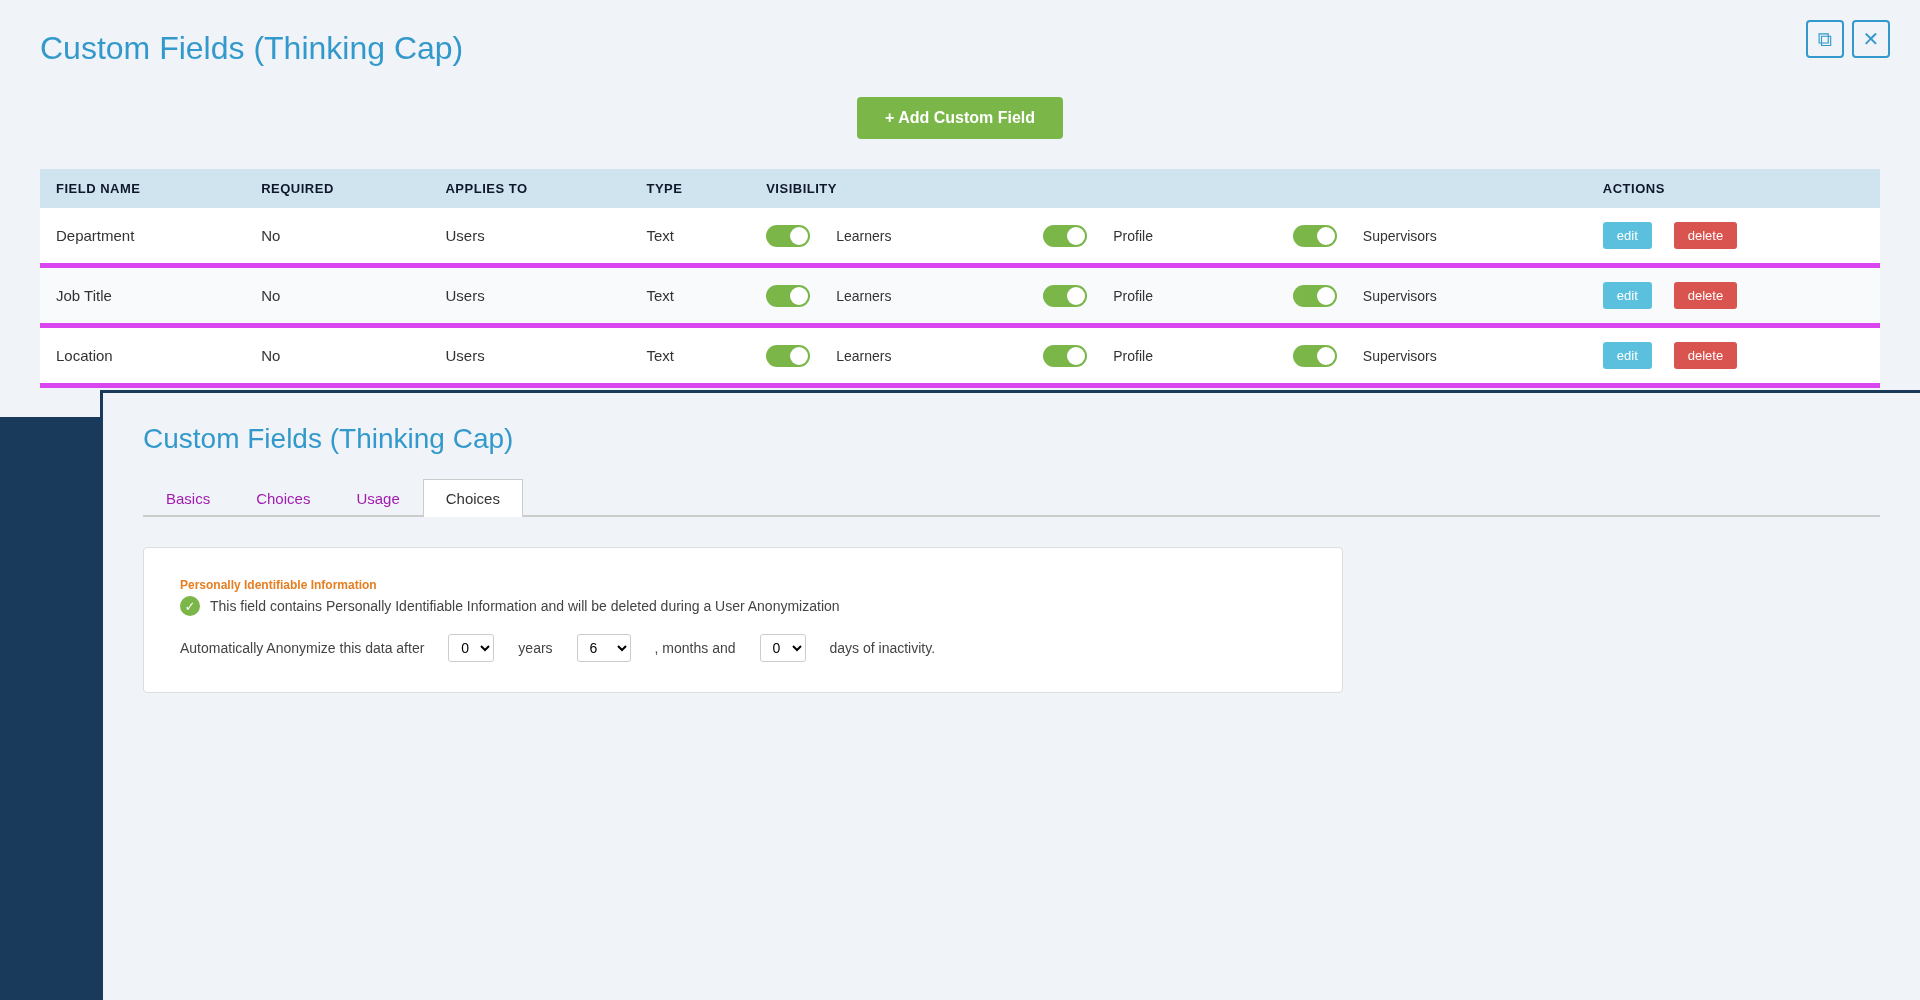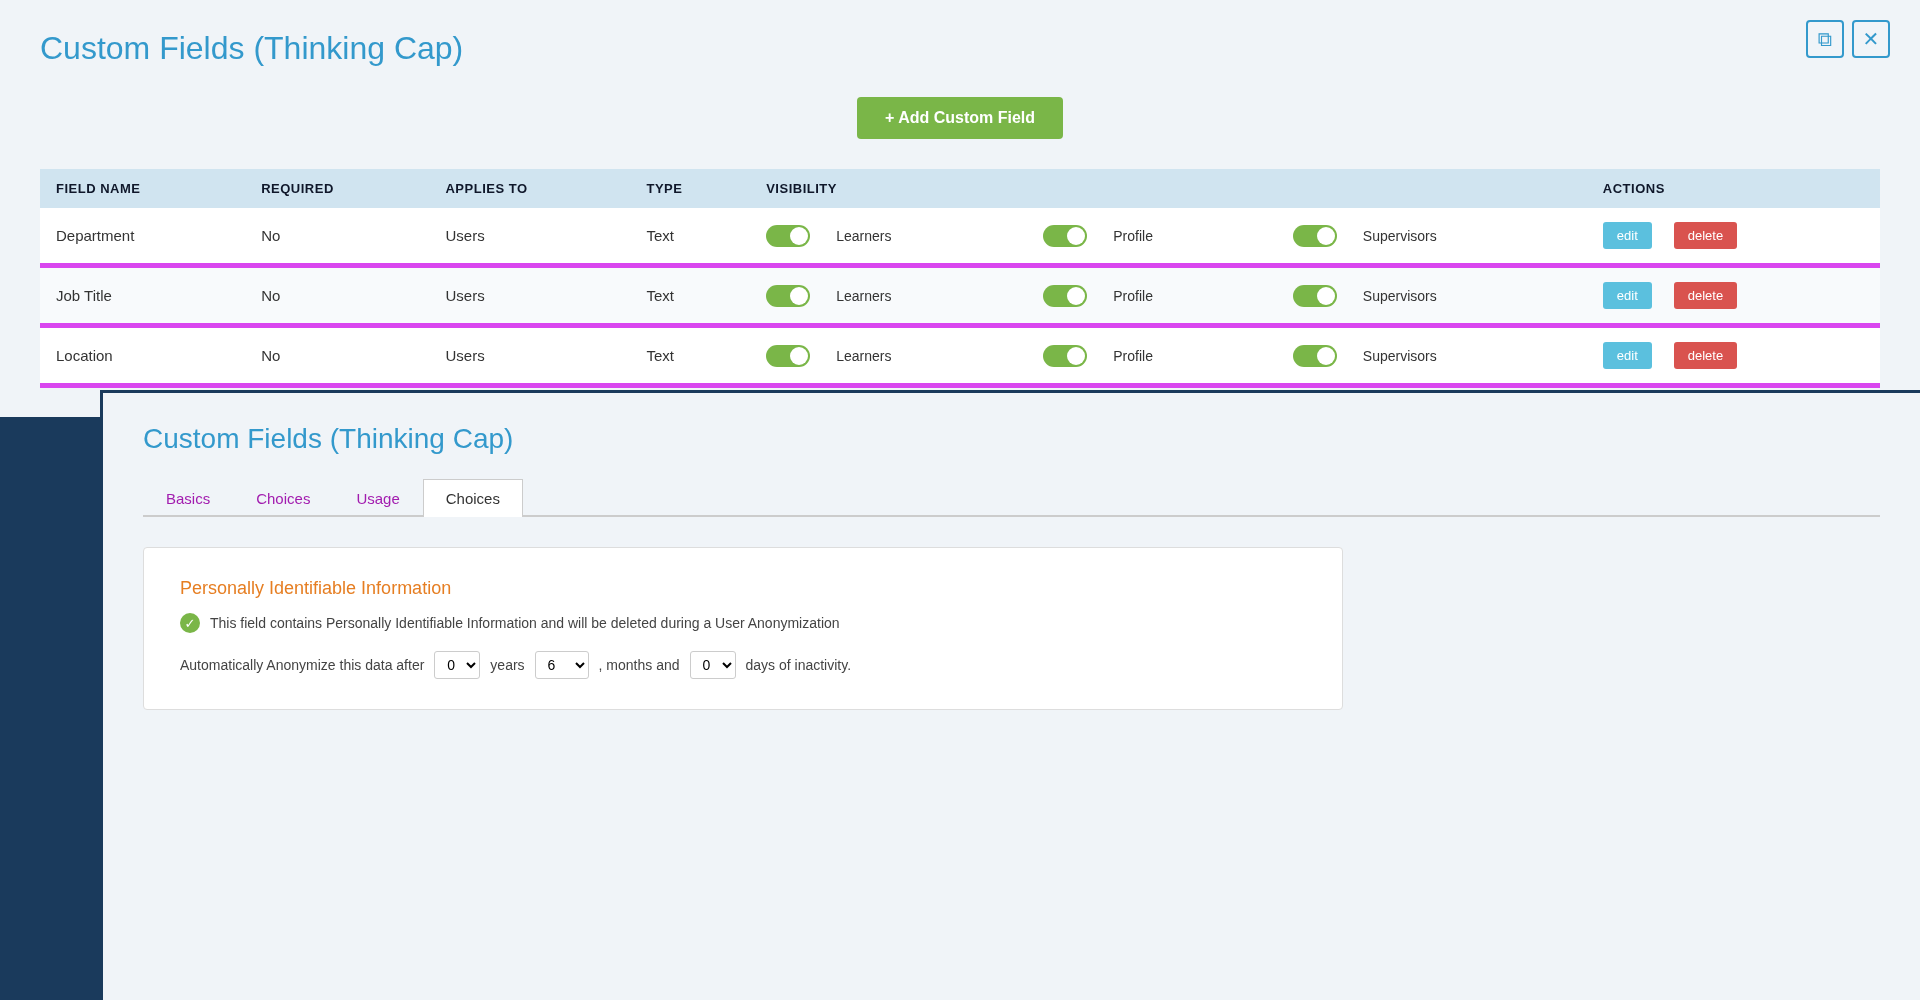--- a/index.html
+++ b/index.html
@@ -204,23 +204,23 @@
     .pii-section {
       background: white;
       border: 1px solid #ddd;
       border-radius: 4px;
       padding: 30px 36px;
       max-width: 1200px;
     }
 
     .pii-title {
       color: #e67e22;
-      font-size: 18px;
-      font-weight: 400;
-      margin-bottom: 14px;
+      font-size: 12px;
+      font-weight: 700;
+      margin-bottom: 4px;
     }
 
     .pii-checkbox-row {
       display: flex;
       align-items: center;
       gap: 10px;
       margin-bottom: 18px;
       font-size: 14px;
       color: #444;
     }
@@ -234,21 +234,21 @@
       align-items: center;
       justify-content: center;
       color: white;
       font-size: 13px;
       flex-shrink: 0;
     }
 
     .pii-anon-row {
       display: flex;
       align-items: center;
-      gap: 10px;
+      gap: 24px;
       font-size: 14px;
       color: #444;
     }
 
     .pii-anon-row select {
       padding: 4px 8px;
       border: 1px solid #ccc;
       border-radius: 3px;
       font-size: 14px;
       background: white;

